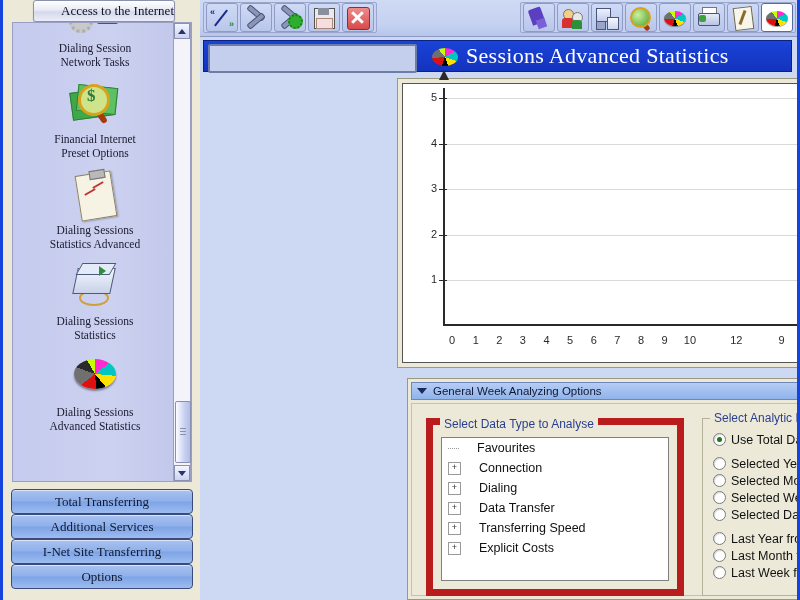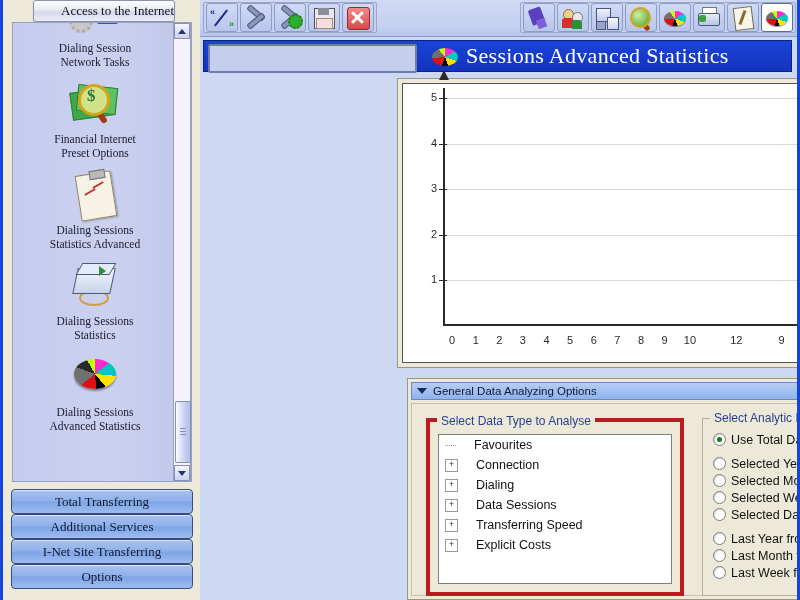--- a/index.html
+++ b/index.html
@@ -170,21 +170,21 @@
 
   
   #opt-card{position:absolute;left:207px;top:378px;width:556px;height:222px;
     background:#ece9d8;border:1px solid #9a9880;box-sizing:border-box;padding:3px;}
   #opt-head{height:18px;background:linear-gradient(to bottom,#b6cdf4,#8fb3ec);
     border:1px solid #6d87bd;box-sizing:border-box;display:flex;align-items:center;padding-left:5px;}
   #opt-head .tri{width:0;height:0;border-left:5px solid transparent;border-right:5px solid transparent;border-top:6px solid #1a2a5a;margin-right:6px;}
   #opt-head .ht{font:11.5px "Liberation Sans",sans-serif;color:#101830;}
   #opt-body{position:absolute;left:3px;top:24px;right:3px;bottom:3px;background:#ece9d8;border:1px solid #c6c2ab;box-sizing:border-box;}
 
-  .fieldset{position:absolute;border:4px solid #b91c1c;box-sizing:border-box;padding-left:44px;}
+  .fieldset{position:absolute;border:7px solid #b91c1c;box-sizing:border-box;padding-left:44px;}
   .fs-legend{position:absolute;top:-8px;left:7px;background:#ece9d8;padding:0 4px;
     font:12px "Liberation Sans",sans-serif;color:#2a3f8f;}
   #fs-datatype{left:14px;top:14px;width:258px;height:178px;}
   #fs-period-box{position:absolute;left:290px;top:14px;width:232px;height:178px;border:1px solid #b4b09a;box-sizing:border-box;}
 
   #tree{position:absolute;left:8px;top:12px;right:8px;bottom:8px;background:#fff;border:1px solid #7f7f7f;overflow:hidden;}
   .tnode{display:flex;align-items:center;height:20px;padding-left:6px;cursor:pointer;}
   .tnode .exp{width:11px;height:11px;border:1px solid #9a9a9a;background:#fff;
     font:9px "Liberation Sans",sans-serif;line-height:9px;text-align:center;color:#333;margin-right:4px;flex:0 0 auto;}
   .tnode .dash{width:11px;margin-right:4px;border-top:1px dotted #999;flex:0 0 auto;}
@@ -436,21 +436,21 @@
           <div class="xtick" style="left:74.6%">9</div>
 
         </div>
 
       </div>
     </div>
 
     <div id="opt-card">
       <div id="opt-head">
         <span class="tri"></span>
-        <span class="ht">General Data Analyzing Options</span>
+        <span class="ht">General Week Analyzing Options</span>
       </div>
 
       <div id="opt-body">
 
         <div class="fieldset" id="fs-datatype">
           <span class="fs-legend">Select Data Type to Analyse</span>
           <div id="tree">
             <div class="tnode leaf">
               <span class="dash"></span>
               <span class="tlbl">Favourites</span>
@@ -458,21 +458,21 @@
             <div class="tnode">
               <span class="exp">+</span>
               <span class="tlbl">Connection</span>
             </div>
             <div class="tnode">
               <span class="exp">+</span>
               <span class="tlbl">Dialing</span>
             </div>
             <div class="tnode">
               <span class="exp">+</span>
-              <span class="tlbl">Data Sessions</span>
+              <span class="tlbl">Data Transfer</span>
             </div>
             <div class="tnode">
               <span class="exp">+</span>
               <span class="tlbl">Transferring Speed</span>
             </div>
             <div class="tnode">
               <span class="exp">+</span>
               <span class="tlbl">Explicit Costs</span>
             </div>
           </div>

